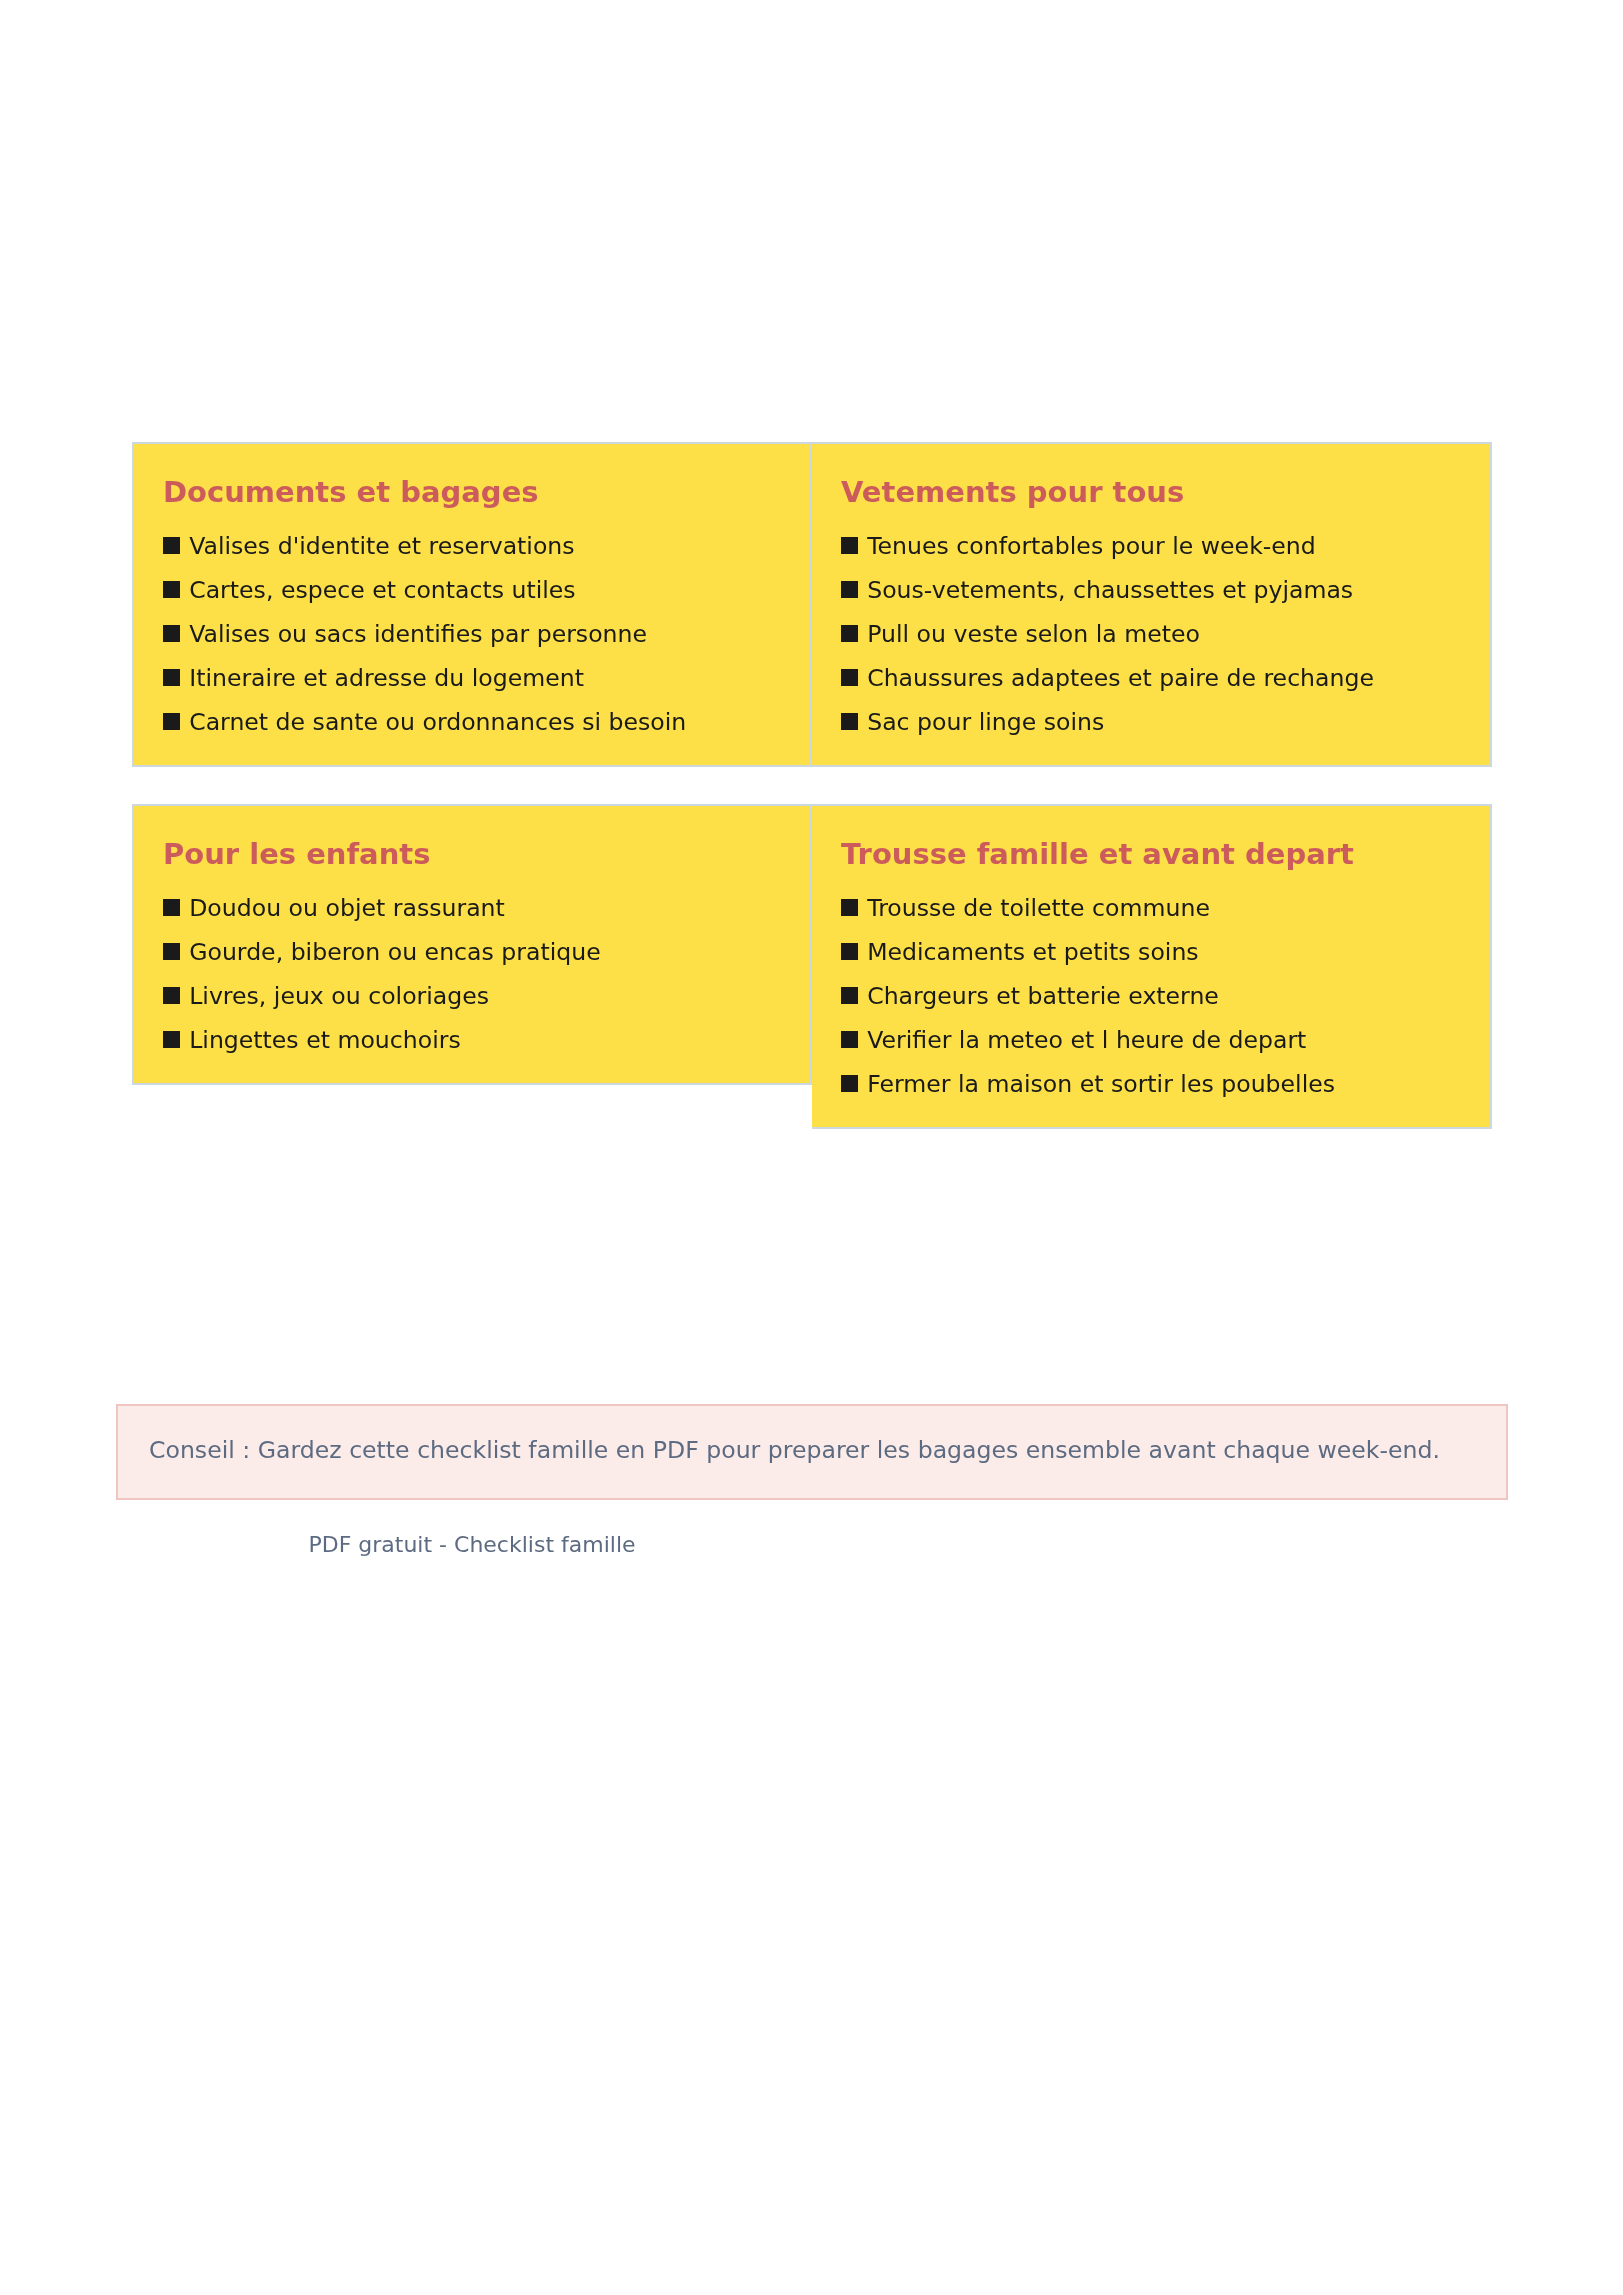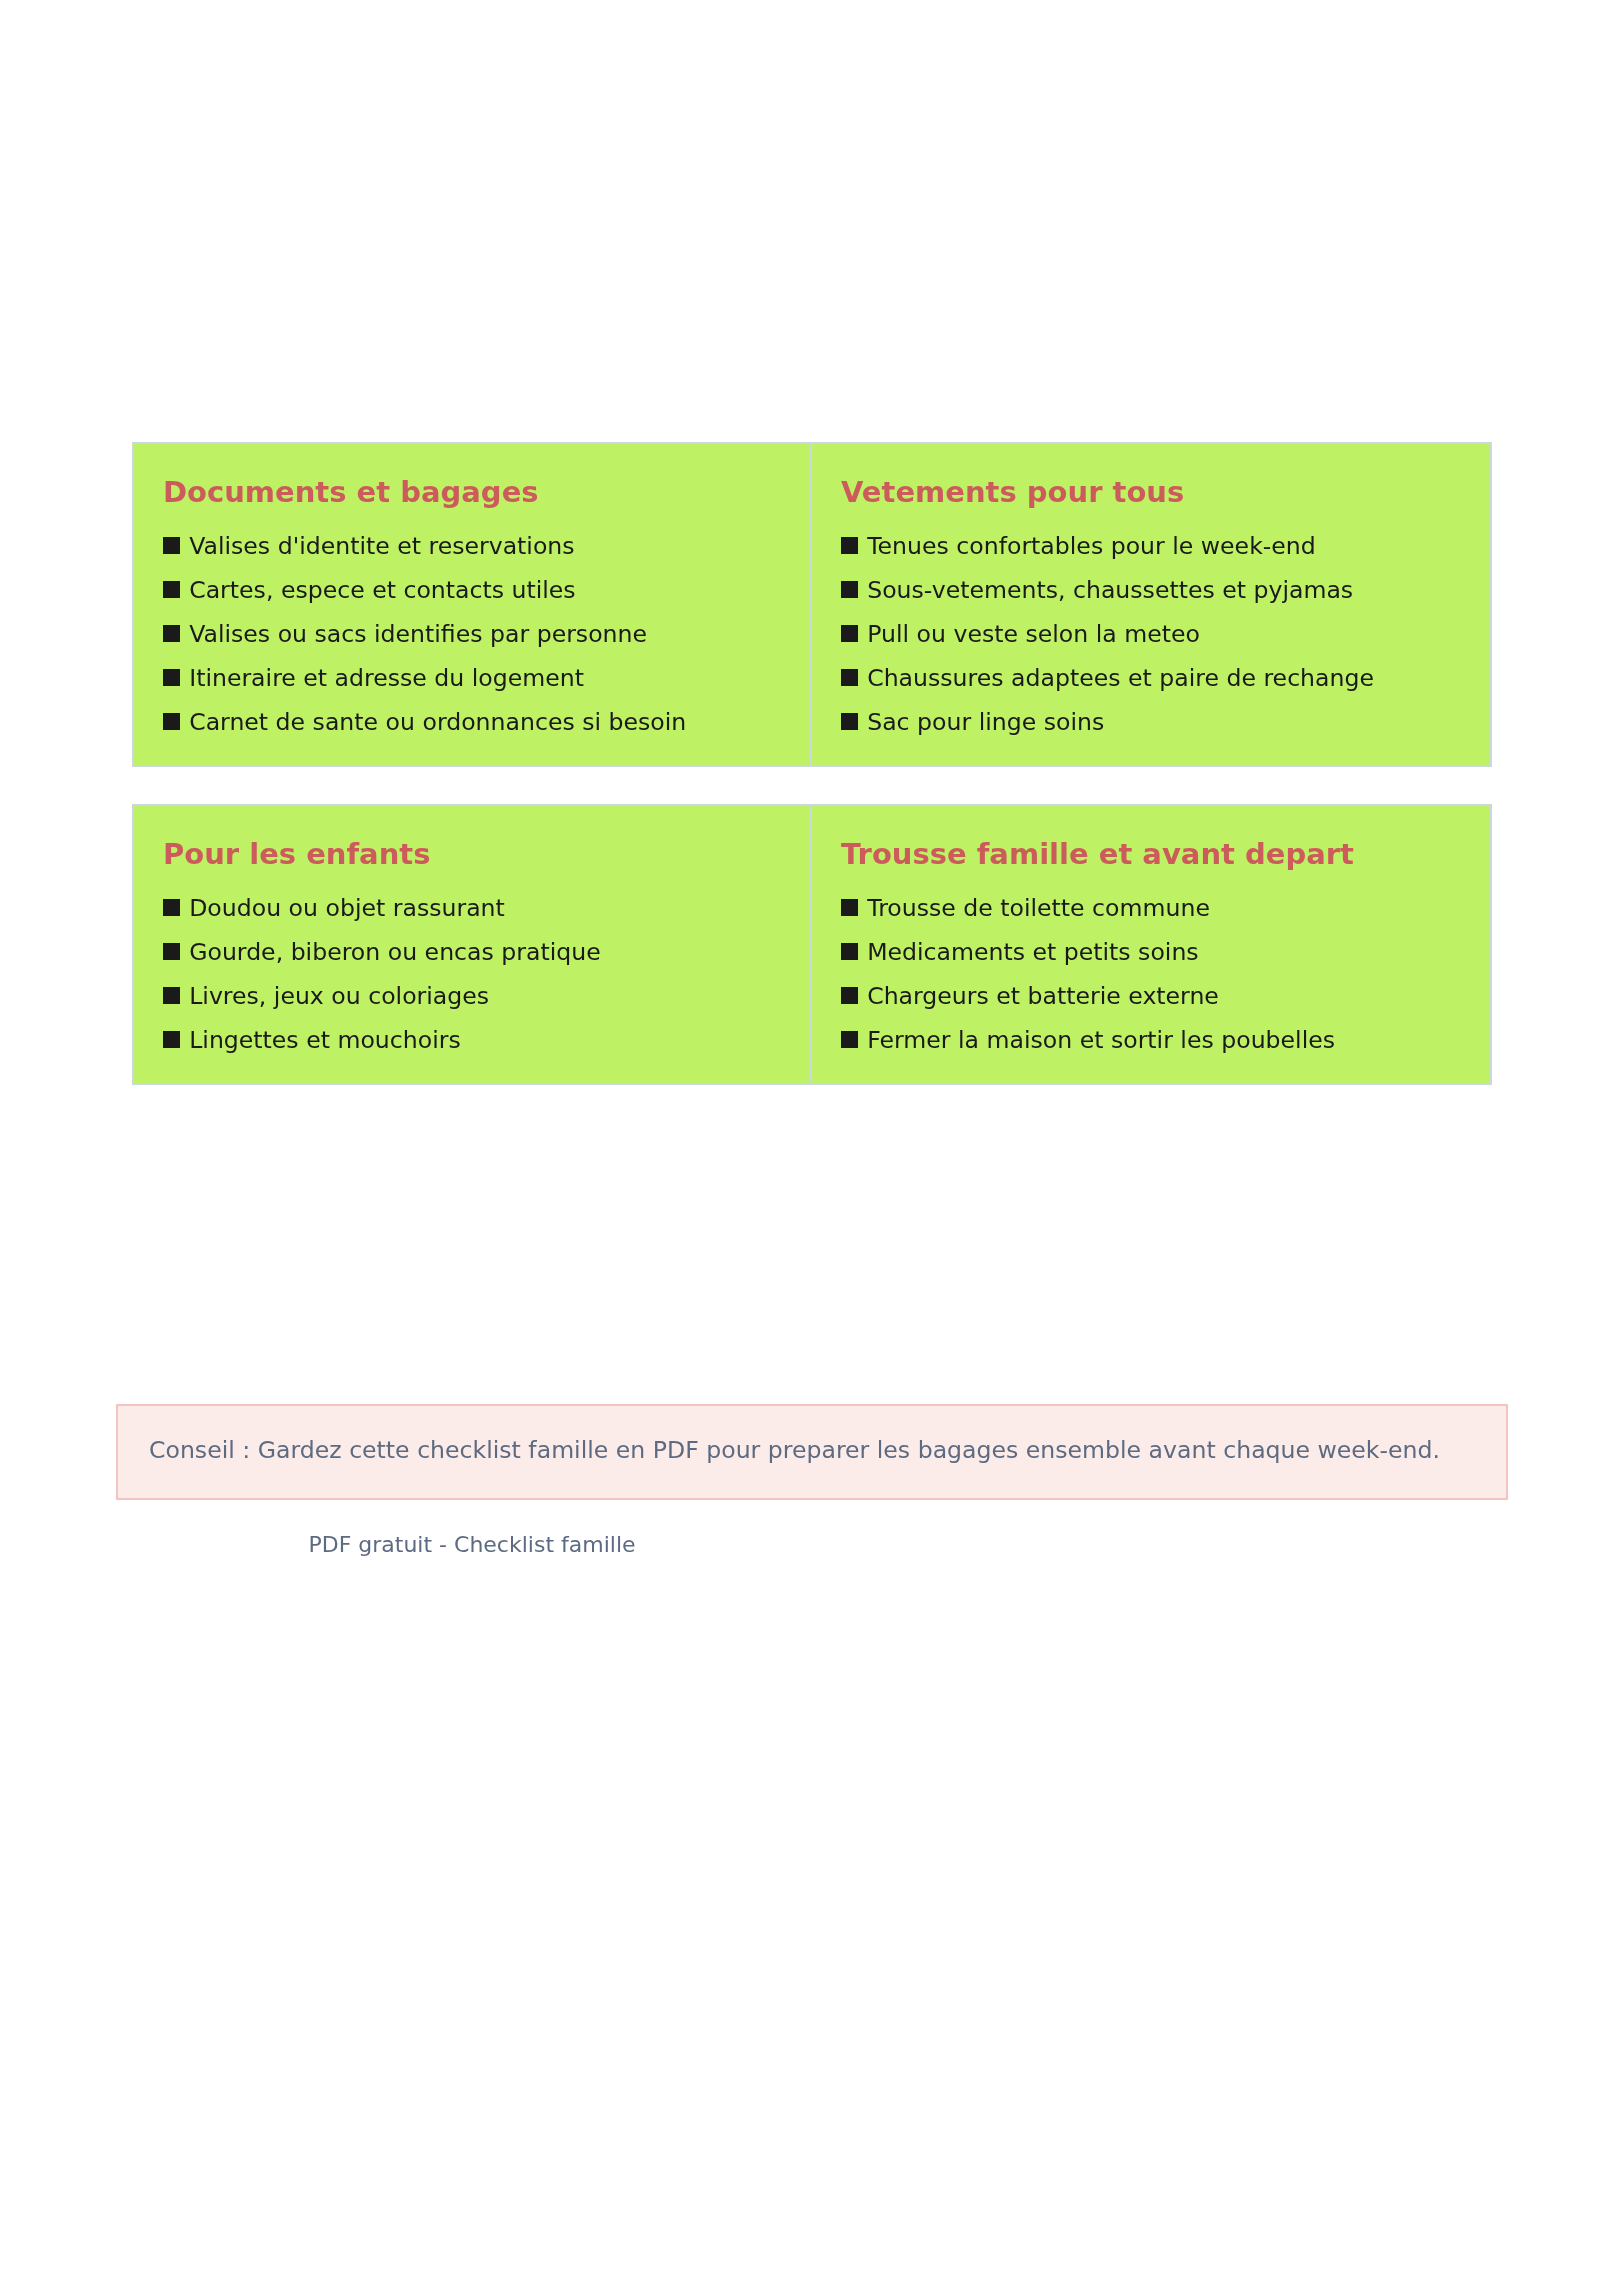--- a/index.html
+++ b/index.html
@@ -62,21 +62,21 @@
     display: flex;
     align-items: flex-start;
     width: 100%;
   }
   .card-row.row-two {
     margin-top: 37px;
   }
   .card {
     box-sizing: border-box;
     width: 50%;
-    background: #bef264;
+    background: #fde047;
     border: 2px solid #ccd8e0;
     padding: 29px 29px 26px 29px;
   }
   .card + .card {
     border-left: none;
   }
   .card-title {
     margin: 0 0 18.3px 0;
     color: #cc5c5c;
     font-size: 29px;
@@ -225,20 +225,23 @@
           <li>
             <span class="bullet-box"></span><span class="item-text">Trousse de toilette commune</span>
           </li>
           <li>
             <span class="bullet-box"></span><span class="item-text">Medicaments et petits soins</span>
           </li>
           <li>
             <span class="bullet-box"></span><span class="item-text">Chargeurs et batterie externe</span>
           </li>
           <li>
+            <span class="bullet-box"></span><span class="item-text">Verifier la meteo et l heure de depart</span>
+          </li>
+          <li>
             <span class="bullet-box"></span><span class="item-text">Fermer la maison et sortir les poubelles</span>
           </li>
         </ul>
       </section>
 
     </div>
 
   </div>
 
   <div class="tip-box">

